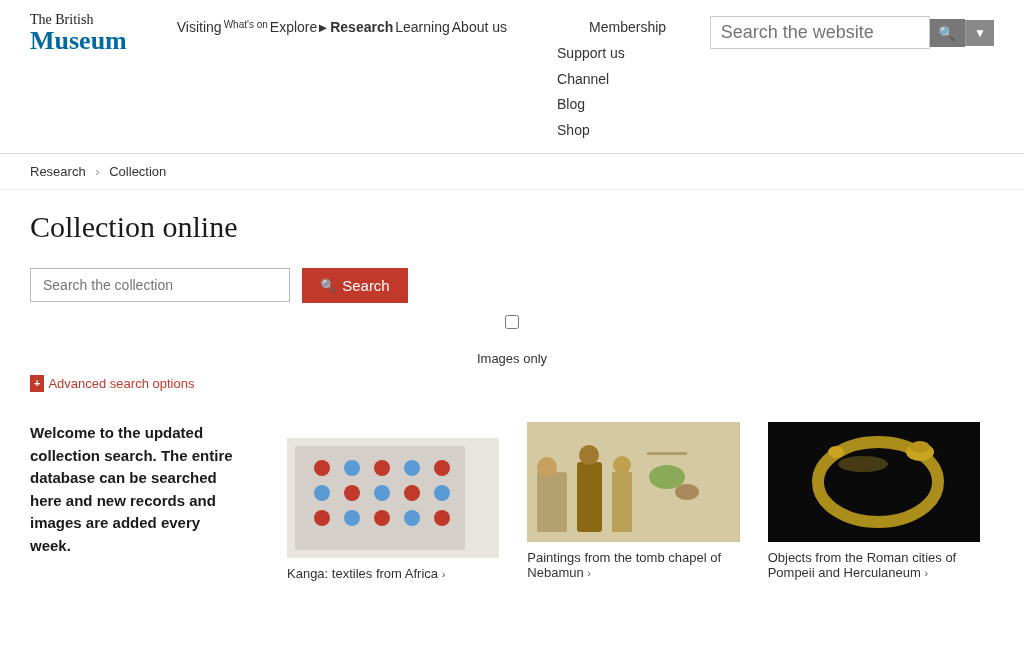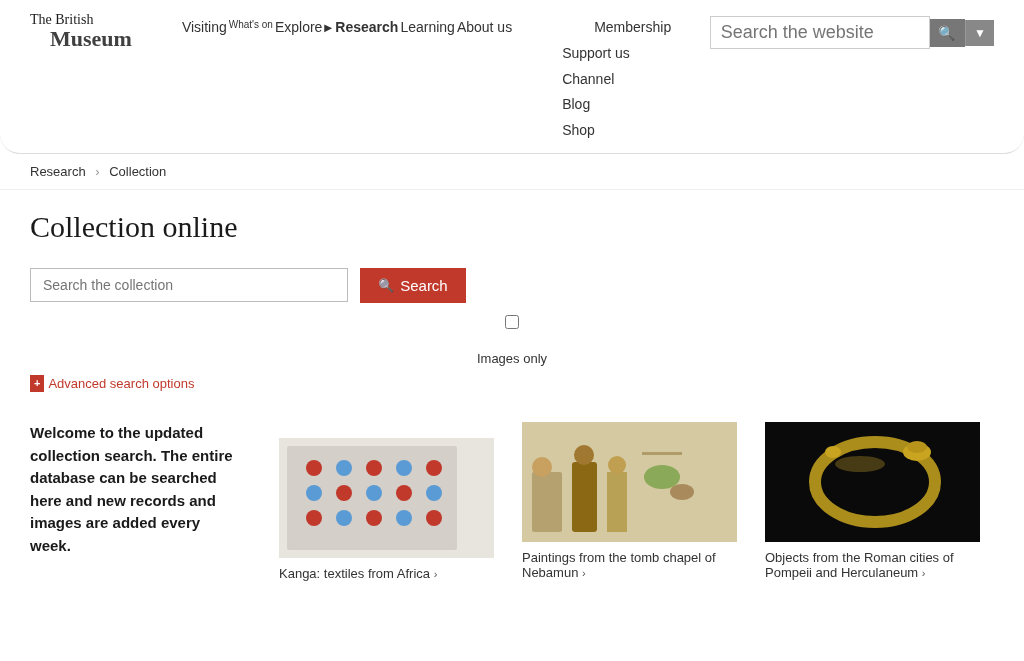--- a/index.html
+++ b/index.html
@@ -1,25 +1,25 @@
 <!DOCTYPE html>
 <html><head>
   <meta charset="utf-8">
   <style>
     * { margin: 0; padding: 0; box-sizing: border-box; }
     body { font-family: Arial, sans-serif; font-size: 14px; color: #333; background: #fff; }
   </style>
 </head>
 <body>
 
-<div style="display:flex; align-items:flex-start; padding:12px 30px 10px; border-bottom:1px solid #ddd; background:#fff;border-radius:20px;">
+<div style="display:flex; align-items:flex-start; padding:12px 30px 10px; border-bottom:1px solid #ddd; background:#fff;">
 
   <div style="flex:0 0 auto; margin-right:50px; cursor:pointer; line-height:1.1; font-family:Georgia,serif;">
     <div style="font-size:14px; font-weight:normal; color:#1a1a1a;">The British</div>
-    <div style="font-size:22px; font-weight:bold; color:#404040;margin-left:20px;">Museum</div>
+    <div style="font-size:26px; font-weight:bold; color:#0369a1;">Museum</div>
   </div>
 
   <nav style="display:flex; gap:50px; flex:1; padding-top:4px;">
     <div style="display:flex; gap:2px;">
       <a href="#" style="text-decoration:none; color:#333; font-size:14px; line-height:1.7;">Visiting</a>
       <a href="#" style="text-decoration:none; color:#333; font-size:10px; line-height:1.7;">What's on</a>
       <a href="#" style="text-decoration:none; color:#333; font-size:14px; line-height:1.7;">Explore</a>
       <a href="#" style="text-decoration:none; color:#333; font-size:14px; line-height:1.7; font-weight:bold;">▸ Research</a>
       <a href="#" style="text-decoration:none; color:#333; font-size:14px; line-height:1.7;">Learning</a>
       <a href="#" style="text-decoration:none; color:#333; font-size:14px; line-height:1.7;">About us</a>
@@ -44,40 +44,40 @@
   <a href="#" style="color:#333; text-decoration:none;">Research</a>
   <span style="margin:0 6px; color:#999;">›</span>
   <span style="color:#333;">Collection</span>
 </div>
 
 <div style="padding:20px 30px 30px;">
 
   <h1 style="font-size:30px; font-weight:normal; font-family:Georgia,serif; color:#1a1a1a; margin-bottom:24px;">Collection online</h1>
 
   <div style="display:flex; align-items:center; gap:12px; margin-bottom:12px;">
-    <input type="text" style="border: 1px solid rgb(187, 187, 187); padding: 8px 12px; font-size: 14px; width: 318px; color: rgb(153, 153, 153); outline: none;" placeholder="Search the collection">
+    <input type="text" style="border: 1px solid rgb(187, 187, 187); padding: 8px 12px; font-size: 14px; width: 260px; color: rgb(153, 153, 153); outline: none;" placeholder="Search the collection">
     <button style="background:#c0392b; color:#fff; border:none; padding:9px 18px; font-size:15px; cursor:pointer; display:flex; align-items:center; gap:6px;">
       <span style="font-size:13px;">🔍</span>
       <span>Search</span>
     </button>
   </div>
 
   <div style="display:flex; align-items:center; gap:22px; margin-bottom:8px;flex-direction:column;">
     <input type="checkbox" style="width: 14px; height: 14px; cursor: pointer;">
     <label style="font-size:13px; color:#333; cursor:pointer;">Images only</label>
   </div>
 
   <div style="margin-bottom:30px;">
     <a href="#" style="color:#c0392b; font-size:13px; text-decoration:none; display:inline-flex; align-items:center; gap:4px;">
       <span style="background:#c0392b; color:#fff; font-size:11px; padding:1px 4px; font-weight:bold; line-height:1.4;">+</span>
       <span>Advanced search options</span>
     </a>
   </div>
 
-  <div style="display:flex; gap:0; margin-top:8px;">
+  <div style="display:flex; gap:8px; margin-top:8px;">
 
     <div style="flex:0 0 235px; padding-right:20px;">
       <p style="font-size:15px; font-weight:bold; line-height:1.5; margin-bottom:14px; color:#1a1a1a;">Welcome to the updated collection search. The entire database can be searched here and new records and images are added every week.</p>
     </div>
 
     <div style="display:flex; flex:1; gap:0;">
 
       <div style="flex:1; padding:16px 14px;">
         <div style="width:100%; height:120px; background:#e0e0e0; margin-bottom:8px; position:relative; overflow:hidden;">
           

